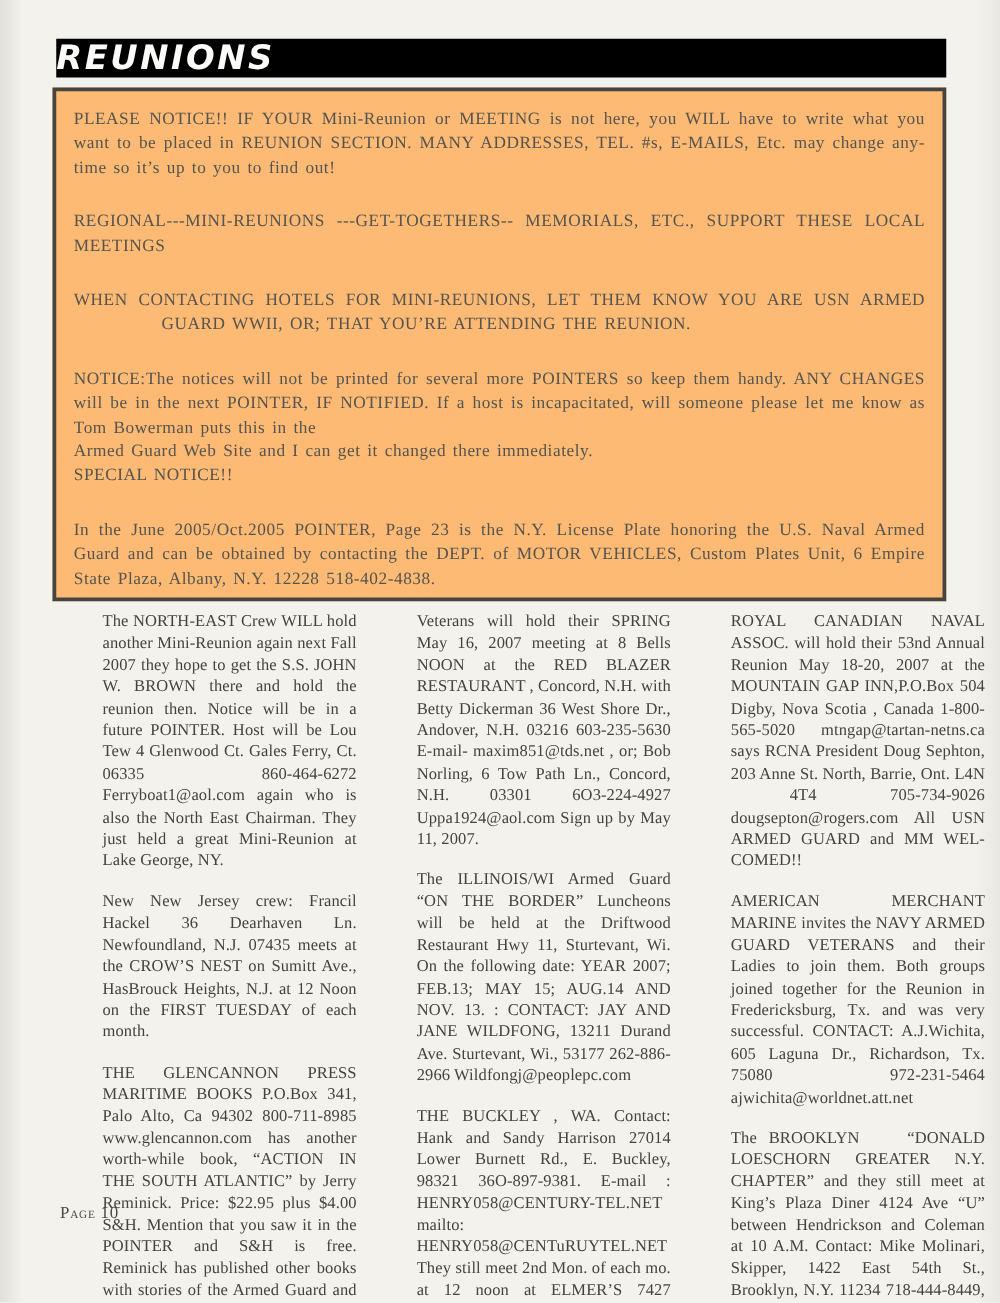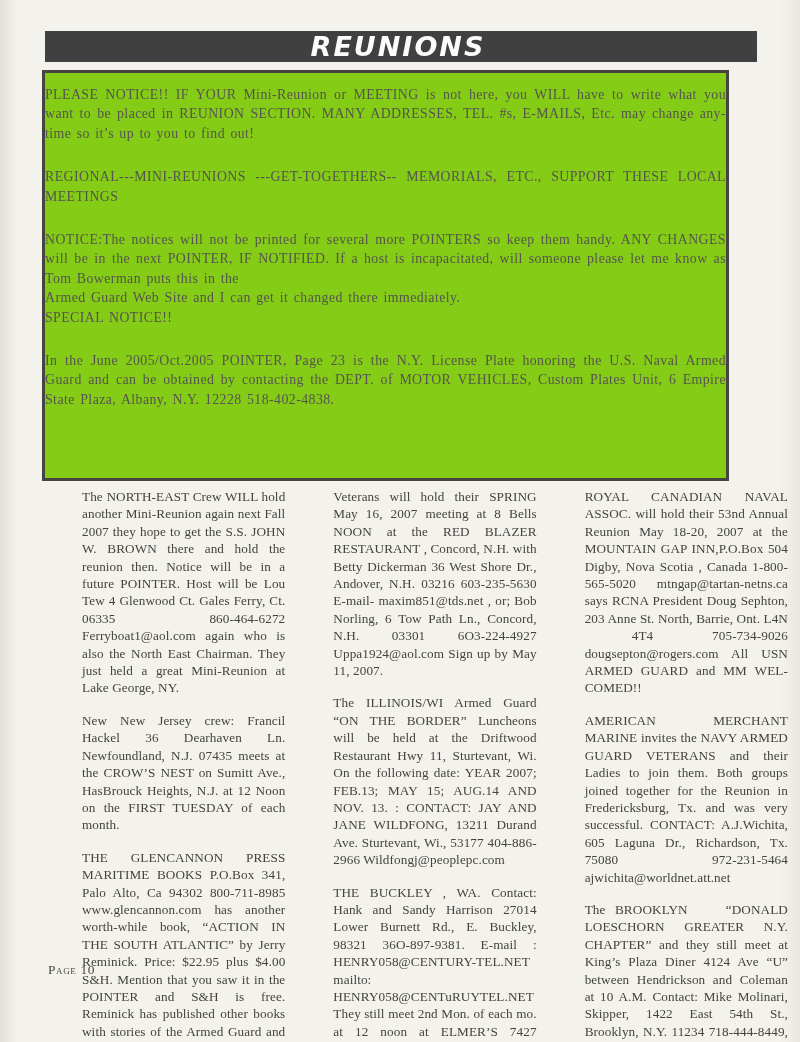--- a/index.html
+++ b/index.html
@@ -16,38 +16,38 @@
   
   .page-shade {
     position: absolute; inset: 0;
     background: linear-gradient(90deg, rgba(190,188,182,.35) 0, rgba(190,188,182,0) 18px, rgba(190,188,182,0) 780px, rgba(200,198,192,.25) 800px);
     pointer-events: none;
   }
 
   .title-bar {
     position: absolute; left: 45px; top: 31px;
     width: 712px; height: 31px;
-    background: #404040;
-    display: flex; align-items: center; justify-content: center;
+    background: #000000;
+    display: flex; align-items: center; 
   }
   .title-text {
     color: #fbfbf9;
     font-family: "DejaVu Sans", "Liberation Sans", sans-serif;
     font-weight: bold; font-style: italic;
     font-size: 27px; letter-spacing: 2px;
     line-height: 1;
     padding-right: 6px;
   }
 
   .notice-box {
     position: absolute; left: 42px; top: 70px;
     width: 681px; height: 381px;
     border: 3px solid #454441;
-    background: #84cc16;
-    padding: 12px 0;
+    background: #fdba74;
+    padding: 12px 14px;
     overflow: hidden;
   }
   .notice-box p {
     margin: 0 0 14px 0;
     font-size: 13.8px;
     line-height: 19.4px;
     letter-spacing: 0.45px;
     word-spacing: 1.5px;
     text-align: justify;
     color: #55544f;
@@ -84,36 +84,37 @@
 
 <div class="page-shade"></div>
 
 <div class="title-bar">
   <span class="title-text">REUNIONS</span>
 </div>
 
 <div class="notice-box">
   <p>PLEASE NOTICE!! IF YOUR Mini-Reunion or MEETING is not here, you WILL have to write what you want to be placed in REUNION SECTION. MANY ADDRESSES, TEL. #s, E-MAILS, Etc. may change any-time so it’s up to you to find out!</p>
   <p class="gap-before">REGIONAL---MINI-REUNIONS ---GET-TOGETHERS-- MEMORIALS, ETC., SUPPORT THESE LOCAL MEETINGS</p>
+  <p class="gap-before">WHEN CONTACTING HOTELS FOR MINI-REUNIONS, LET THEM KNOW YOU ARE USN ARMED &nbsp;&nbsp;&nbsp;&nbsp;&nbsp;&nbsp;&nbsp;&nbsp;&nbsp;&nbsp;&nbsp;&nbsp; GUARD WWII, OR; THAT YOU’RE ATTENDING THE REUNION.</p>
   <p class="preline gap-before">NOTICE:The notices will not be printed for several more POINTERS so keep them handy. ANY CHANGES will be in the next POINTER, IF NOTIFIED. If a host is incapacitated, will someone please let me know as Tom Bowerman puts this in the
 Armed Guard Web Site and I can get it changed there immediately.
 SPECIAL NOTICE!!</p>
   <p class="gap-before">In the June 2005/Oct.2005 POINTER, Page 23 is the N.Y. License Plate honoring the U.S. Naval Armed Guard and can be obtained  by contacting the DEPT. of MOTOR VEHICLES, Custom Plates Unit, 6 Empire State Plaza, Albany, N.Y. 12228 518-402-4838.</p>
 
 </div>
 
 <div class="columns">
   <div class="col">
     <p>The NORTH-EAST Crew WILL hold another Mini-Reunion again next Fall 2007 they hope to get the S.S. JOHN W. BROWN there and hold the reunion then. Notice will be in a future POINTER. Host will be Lou Tew 4 Glenwood Ct. Gales Ferry, Ct. 06335  860-464-6272 Ferryboat1@aol.com  again who is also the North East Chairman. They just held a great Mini-Reunion at Lake George, NY.</p>
     <p>New New Jersey crew: Francil Hackel 36 Dearhaven Ln. Newfoundland, N.J. 07435 meets at the CROW’S NEST on Sumitt Ave., HasBrouck Heights, N.J. at 12 Noon on the FIRST TUESDAY of each month.</p>
     <p>THE GLENCANNON PRESS MARITIME BOOKS P.O.Box 341, Palo Alto, Ca 94302 800-711-8985 www.glencannon.com has another worth-while book, “ACTION IN THE SOUTH ATLANTIC” by Jerry Reminick. Price: $22.95 plus $4.00 S&amp;H. Mention that you saw it in the POINTER and S&amp;H is free. Reminick has published other books with stories of the Armed Guard and MM . (SAVING HISTORY for us. See ad)</p>
   </div>
   <div class="col">
     <p>Veterans will hold their SPRING May 16, 2007 meeting at 8 Bells NOON at the RED BLAZER RESTAURANT , Concord, N.H. with Betty Dickerman 36 West Shore Dr., Andover, N.H. 03216 603-235-5630 E-mail- maxim851@tds.net , or; Bob Norling, 6 Tow Path Ln., Concord, N.H. &nbsp;&nbsp;&nbsp; 03301 &nbsp;&nbsp;&nbsp; 6O3-224-4927 Uppa1924@aol.com Sign up by May 11, 2007.</p>
-    <p>The ILLINOIS/WI Armed Guard “ON THE BORDER” Luncheons will be held at the Driftwood Restaurant Hwy 11, Sturtevant, Wi. On the following date: YEAR 2007; FEB.13; MAY 15; AUG.14 AND NOV. 13. : CONTACT: JAY AND JANE WILDFONG, 13211 Durand Ave. Sturtevant, Wi., 53177  404-886-2966 Wildfongj@peoplepc.com</p>
+    <p>The ILLINOIS/WI Armed Guard “ON THE BORDER” Luncheons will be held at the Driftwood Restaurant Hwy 11, Sturtevant, Wi. On the following date: YEAR 2007; FEB.13; MAY 15; AUG.14 AND NOV. 13. : CONTACT: JAY AND JANE WILDFONG, 13211 Durand Ave. Sturtevant, Wi., 53177  262-886-2966 Wildfongj@peoplepc.com</p>
     <p>THE BUCKLEY , WA. Contact: Hank and Sandy Harrison 27014 Lower Burnett Rd., E. Buckley, 98321  36O-897-9381. E-mail : HENRY058@CENTURY-TEL.NET mailto: HENRY058@CENTuRUYTEL.NET They still meet 2nd Mon. of each mo. at 12 noon at ELMER’S 7427 Hosmer, Tocoma, Wa. 98408-1220 253-473-0855.</p>
   </div>
   <div class="col">
     <p>ROYAL CANADIAN NAVAL ASSOC. will hold their 53nd Annual Reunion May 18-20, 2007 at the MOUNTAIN GAP INN,P.O.Box 504 Digby, Nova Scotia , Canada 1-800-565-5020 mtngap@tartan-netns.ca says RCNA President Doug Sephton, 203 Anne St. North, Barrie, Ont. L4N &nbsp;&nbsp;&nbsp; 4T4 &nbsp;&nbsp;&nbsp; 705-734-9026 dougsepton@rogers.com &nbsp; All &nbsp; USN ARMED GUARD and MM WEL-COMED!!</p>
     <p>AMERICAN MERCHANT MARINE invites the NAVY ARMED GUARD VETERANS and their Ladies to join them. Both groups joined together for the Reunion in Fredericksburg, Tx. and was very successful. CONTACT: A.J.Wichita, 605 Laguna Dr., Richardson, Tx. 75080 972-231-5464 ajwichita@worldnet.att.net</p>
     <p>The BROOKLYN &nbsp;&nbsp; “DONALD LOESCHORN GREATER N.Y. CHAPTER” and they still meet at King’s Plaza Diner 4124 Ave “U” between Hendrickson and Coleman at 10 A.M. Contact: Mike Molinari, Skipper, 1422 East 54th St., Brooklyn, N.Y. 11234 718-444-8449, or; Leo Nadel, Sec. 2359 E 24th St., Brooklyn, N.Y. 11229 718-891-4026</p>
   </div>
 </div>
 
 <div class="footer-page">Page 10</div>

